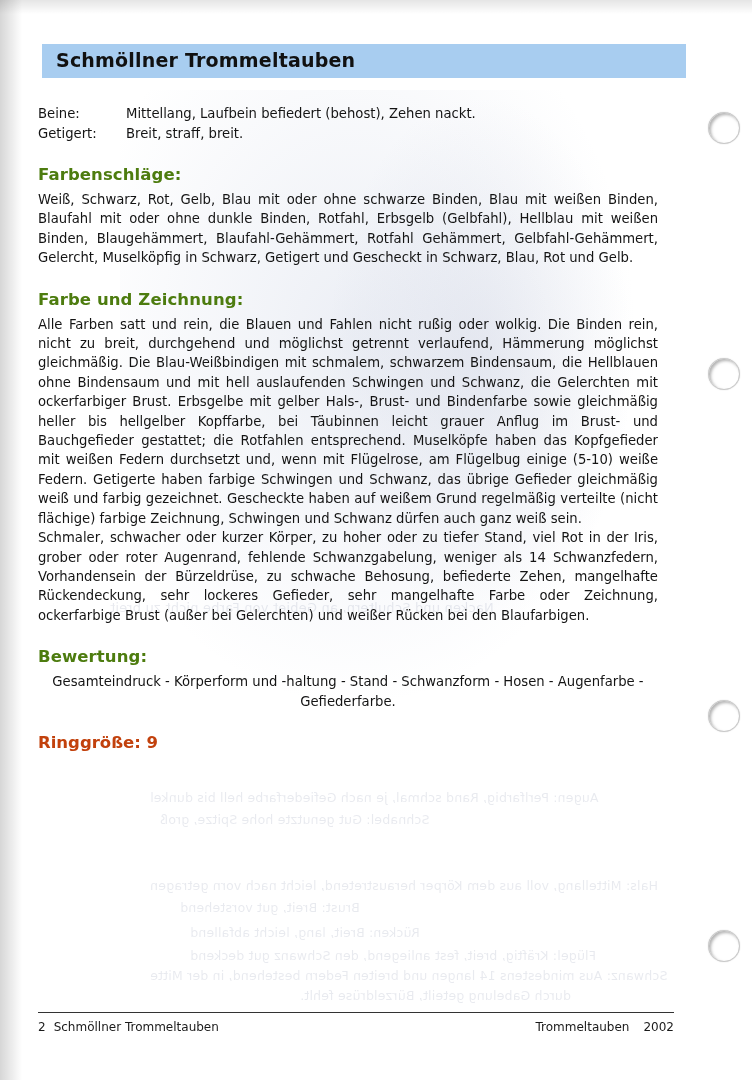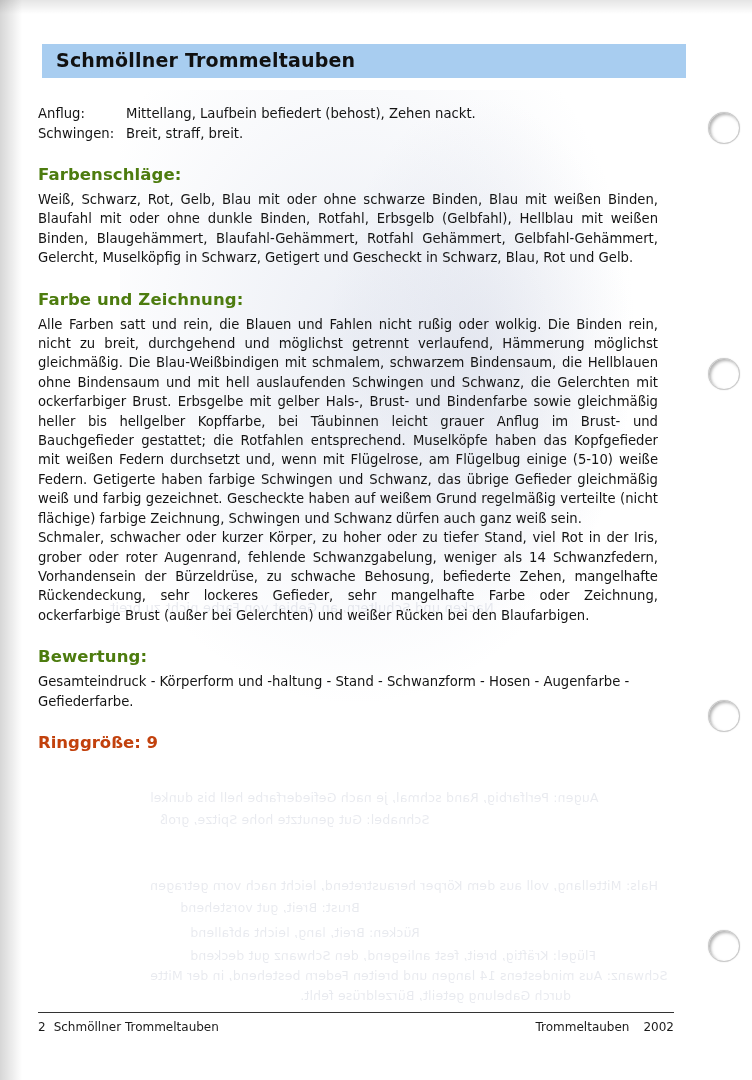--- a/index.html
+++ b/index.html
@@ -129,21 +129,21 @@
     color: #4d7c0f;
     margin: 22px 0 6px 0;
     letter-spacing: 0.1px;
   }
 
   p.para {
     font-size: 13.2px;
     line-height: 19.4px;
     color: #141414;
     margin: 0 0 0 0;
-    text-align: left;
+    text-align: center;
   }
   p.para.justified {
     text-align: justify;
   }
 
   .ring-line {
     font-size: 16.5px;
     font-weight: bold;
     color: #c2410c;
     margin-top: 22px;
@@ -192,24 +192,24 @@
   <div class="edge-left"></div>
   <div class="edge-top"></div>
 
   <div class="title-bar">
     <div class="title-text">Schmöllner Trommeltauben</div>
   </div>
 
   <div class="body-area">
 
     <div class="kv-line">
-      <span class="k">Anflug:</span><span>Mittellang, Laufbein befiedert (behost), Zehen nackt.</span>
+      <span class="k">Beine:</span><span>Mittellang, Laufbein befiedert (behost), Zehen nackt.</span>
     </div>
     <div class="kv-line">
-      <span class="k">Schwingen:</span><span>Breit, straff, breit.</span>
+      <span class="k">Getigert:</span><span>Breit, straff, breit.</span>
     </div>
 
     <h2 class="section">Farbenschläge:</h2>
     <p class="para justified">Weiß, Schwarz, Rot, Gelb, Blau mit oder ohne schwarze Binden, Blau mit weißen Binden, Blaufahl mit oder ohne dunkle Binden, Rotfahl, Erbsgelb (Gelbfahl), Hellblau mit weißen Binden, Blaugehämmert, Blaufahl-Gehämmert, Rotfahl Gehämmert, Gelbfahl-Gehämmert, Gelercht, Muselköpfig in Schwarz, Getigert und Gescheckt in Schwarz, Blau, Rot und Gelb.</p>
 
     <h2 class="section">Farbe und Zeichnung:</h2>
     <p class="para justified">Alle Farben satt und rein, die Blauen und Fahlen nicht rußig oder wolkig. Die Binden rein, nicht zu breit, durchgehend und möglichst getrennt verlaufend, Hämmerung möglichst gleichmäßig. Die Blau-Weißbindigen mit schmalem, schwarzem Bindensaum, die Hellblauen ohne Bindensaum und mit hell auslaufenden Schwingen und Schwanz, die Gelerchten mit ockerfarbiger Brust. Erbsgelbe mit gelber Hals-, Brust- und Bindenfarbe sowie gleichmäßig heller bis hellgelber Kopffarbe, bei Täubinnen leicht grauer Anflug im Brust- und Bauchgefieder gestattet; die Rotfahlen entsprechend. Muselköpfe haben das Kopfgefieder mit weißen Federn durchsetzt und, wenn mit Flügelrose, am Flügelbug einige (5-10) weiße Federn. Getigerte haben farbige Schwingen und Schwanz, das übrige Gefieder gleichmäßig weiß und farbig gezeichnet. Gescheckte haben auf weißem Grund regelmäßig verteilte (nicht flächige) farbige Zeichnung, Schwingen und Schwanz dürfen auch ganz weiß sein.</p>
 
     <p class="para justified">Schmaler, schwacher oder kurzer Körper, zu hoher oder zu tiefer Stand, viel Rot in der Iris, grober oder roter Augenrand, fehlende Schwanzgabelung, weniger als 14 Schwanzfedern, Vorhandensein der Bürzeldrüse, zu schwache Behosung, befiederte Zehen, mangelhafte Rückendeckung, sehr lockeres Gefieder, sehr mangelhafte Farbe oder Zeichnung, ockerfarbige Brust (außer bei Gelerchten) und weißer Rücken bei den Blaufarbigen.</p>
 

